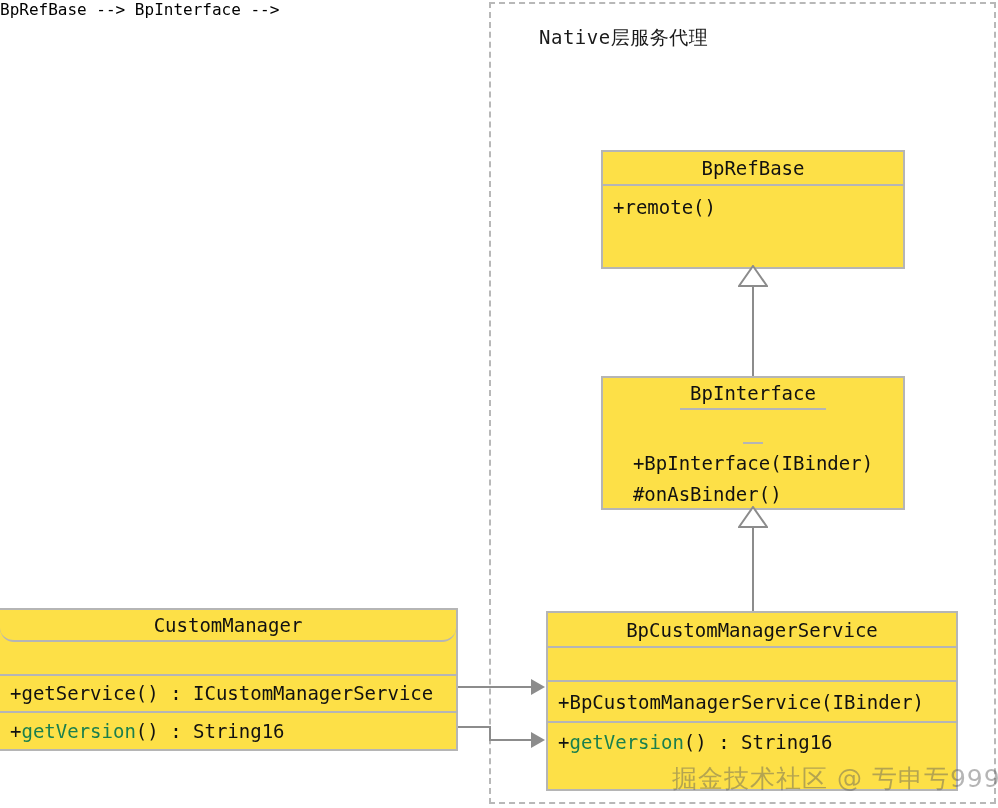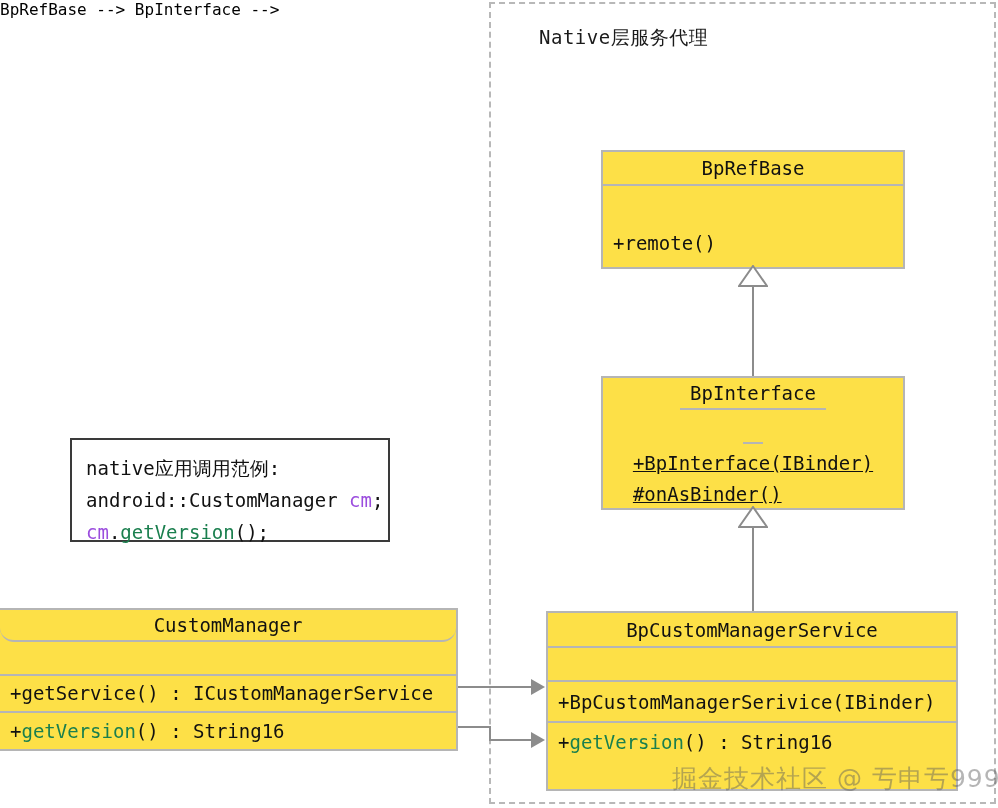--- a/index.html
+++ b/index.html
@@ -133,54 +133,54 @@
 <div id="canvas">
 
   
   <div class="package-boundary" style="left:489px; top:2px; width:507px; height:802px;"></div>
 
   <div class="package-label" style="left:539px; top:25px;">Native层服务代理</div>
 
   
   <div class="uml-class" style="left:601px; top:150px; width:304px; height:119px;">
     <div class="uml-row title" style="height:34px;">BpRefBase</div>
-    <div class="uml-row" style="height:42px;margin-top:36px;">+remote()</div>
+    <div class="uml-row" style="height:42px;">+remote()</div>
   </div>
 
    BpRefBase --&gt;
   <div class="tri-hollow" style="left:738px; top:265px;">
     <svg width="30" height="22" viewBox="0 0 30 22">
       <polygon points="15,1 29,21 1,21" fill="#ffffff" stroke="#8c8c8c" stroke-width="2"></polygon>
     </svg>
   </div>
   <div class="conn v" style="left:752px; top:286px; height:91px;"></div>
 
   
   <div class="uml-class" style="left:601px; top:376px; width:304px; height:134px;align-items:center;">
     <div class="uml-row title" style="height:34px;">BpInterface</div>
     <div class="uml-row empty" style="height:32px;"></div>
-    <div class="uml-row multi" style="height:64px;text-decoration:underline;">
+    <div class="uml-row multi" style="height:64px;">
       <div class="mline">+BpInterface(IBinder)</div>
       <div class="mline">#onAsBinder()</div>
     </div>
   </div>
 
    BpInterface --&gt;
   <div class="tri-hollow" style="left:738px; top:506px;">
     <svg width="30" height="22" viewBox="0 0 30 22">
       <polygon points="15,1 29,21 1,21" fill="#ffffff" stroke="#8c8c8c" stroke-width="2"></polygon>
     </svg>
   </div>
   <div class="conn v" style="left:752px; top:527px; height:84px;"></div>
 
   
   <div class="uml-class" style="left:546px; top:611px; width:412px; height:180px;">
     <div class="uml-row title" style="height:35px;">BpCustomManagerService</div>
     <div class="uml-row empty" style="height:34px;"></div>
-    <div class="uml-row" style="height:41px;">+BpCustomManagerSerivice(IBinder)</div>
+    <div class="uml-row" style="height:41px;">+BpCustomManagerService(IBinder)</div>
     <div class="uml-row" style="height:38px;">
       <span>+</span>
         <span class="green">getVersion</span>
         <span>() : String16</span>
     </div>
   </div>
 
   
   <div class="uml-class" style="left:-2px; top:608px; width:460px; height:143px;">
     <div class="uml-row title" style="height:34px;border-radius:14px;">CustomManager</div>
@@ -198,22 +198,17 @@
   <div class="conn h" style="left:458px; top:686px; width:74px;"></div>
   <div class="arrowhead" style="left:531px; top:679px;"></div>
 
   
   <div class="conn h" style="left:458px; top:726px; width:33px;"></div>
   <div class="conn v" style="left:489px; top:726px; height:15px;"></div>
   <div class="conn h" style="left:489px; top:739px; width:43px;"></div>
   <div class="arrowhead" style="left:531px; top:732px;"></div>
 
   
-  <div class="note-box" style="left:70px; top:438px; width:320px; height:104px;">
-    <div class="note-line">native应用调用范例:</div>
-    <div class="note-line"><span>android::CustomManager </span><span class="purple">cm</span><span>;</span></div>
-    <div class="note-line"><span class="purple">cm</span><span>.</span><span class="green">getVersion</span><span>();</span></div>
-  </div>
 
   
   <div class="watermark" style="left:672px; top:762px;">掘金技术社区 @ 亐申亐999</div>
 
 </div>
 
 </body></html>

